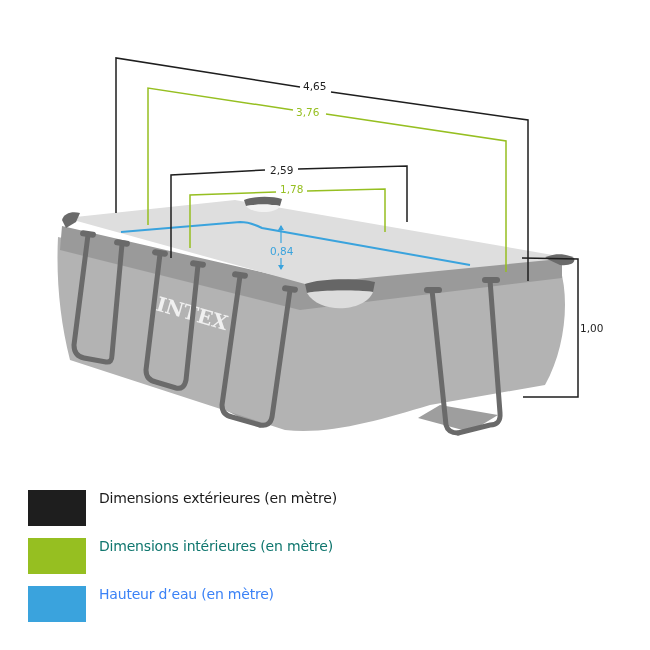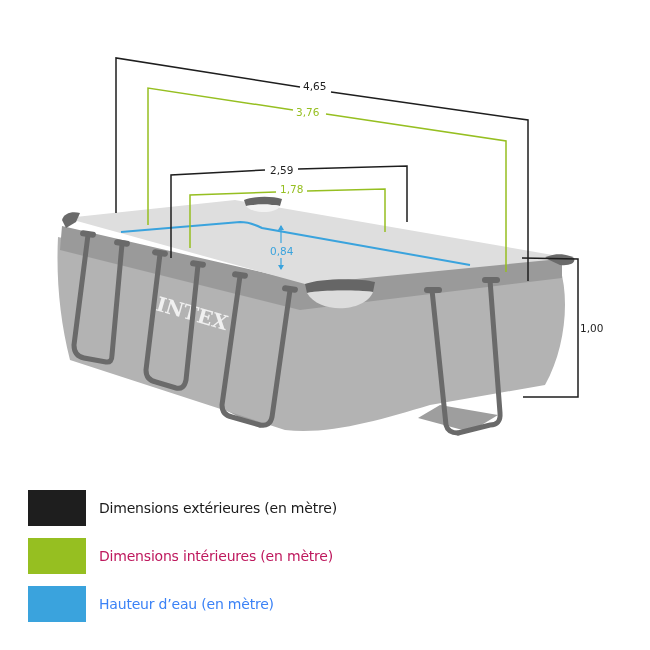--- a/index.html
+++ b/index.html
@@ -1,20 +1,20 @@
 <!DOCTYPE html>
 <html><head>
 <meta charset="utf-8">
 <style>
   html, body { margin: 0; padding: 0; background: #ffffff; }
   body { width: 650px; height: 650px; position: relative; overflow: hidden; font-family: "DejaVu Sans", "Liberation Sans", sans-serif; }
   #diagram { position: absolute; left: 0; top: 0; width: 650px; height: 470px; }
   .dim-label { font-family: "DejaVu Sans", sans-serif; font-size: 10.5px; }
   .legend { position: absolute; left: 28px; top: 490px; }
-  .legend-row { display: flex; align-items: center; height: 36px; margin-bottom: 12px; }
+  .legend-row { display: flex; height: 36px; margin-bottom: 12px; }
   .swatch { width: 58px; height: 36px; margin-right: 13px; }
   .legend-text { font-family: "DejaVu Sans", sans-serif; font-size: 14px; letter-spacing: -0.2px; }
 </style>
 </head>
 <body>
 
 <svg id="diagram" viewBox="0 0 650 470" xmlns="http://www.w3.org/2000/svg">
 
   <g fill="#9e9e9e">
     <polygon points="72,352 90,343 135,352 112,368"></polygon>
@@ -93,19 +93,19 @@
   <text class="dim-label" x="270" y="255" fill="#3aa3dd">0,84</text>
 </svg>
 
 <div class="legend">
   <div class="legend-row">
     <div class="swatch" style="background:#1e1e1e"></div>
     <span class="legend-text" style="color:#1a1a1a">Dimensions extérieures (en mètre)</span>
   </div>
   <div class="legend-row">
     <div class="swatch" style="background:#96bf21"></div>
-    <span class="legend-text" style="color:#be185d">Dimensions intérieures (en mètre)</span>
+    <span class="legend-text" style="color:#0f766e">Dimensions intérieures (en mètre)</span>
   </div>
   <div class="legend-row">
     <div class="swatch" style="background:#3aa3dd"></div>
     <span class="legend-text" style="color:#3b82f6">Hauteur d’eau (en mètre)</span>
   </div>
 </div>
 
 </body></html>

